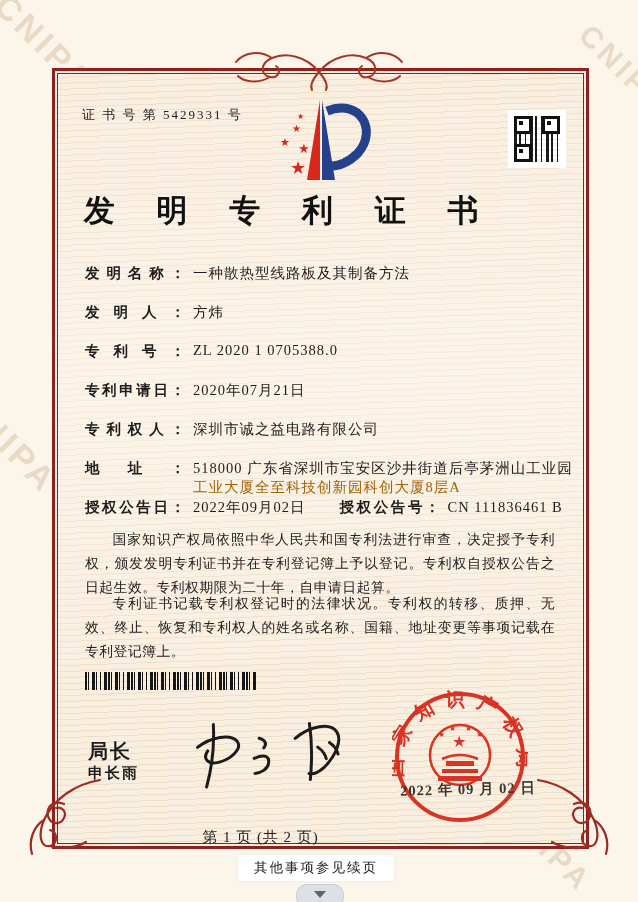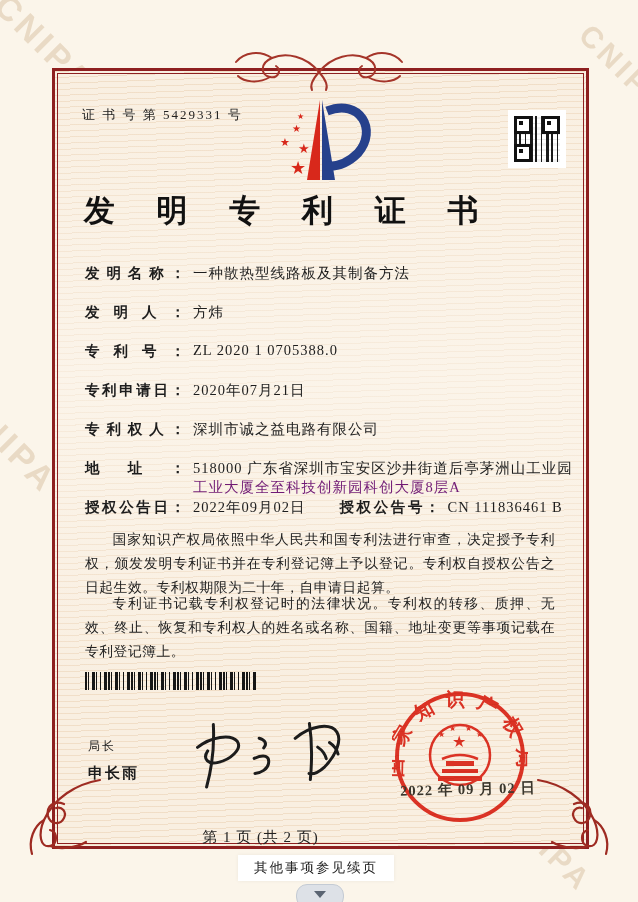--- a/index.html
+++ b/index.html
@@ -31,36 +31,36 @@
         repeating-linear-gradient(90deg,#1a1a1a 0 3px,rgba(255,255,255,0) 3px 5px,#1a1a1a 5px 7px,rgba(255,255,255,0) 7px 11px,#1a1a1a 11px 12px,rgba(255,255,255,0) 12px 16px),
         repeating-linear-gradient(0deg,#f2f2f2 0 3px,#fff 3px 6px,#e8e8e8 6px 7px,#fff 7px 11px,#efefef 11px 13px,#fff 13px 16px);}
   .finder{position:absolute;width:12px;height:12px;border:3px solid #111;background:#fff;}
   .finder::after{content:"";position:absolute;left:2px;top:2px;width:4px;height:4px;background:#111;}
   .f-tl{left:0;top:0;} .f-tr{right:0;top:0;} .f-bl{left:0;bottom:0;}
   
   .frow{position:absolute;left:85px;font-size:14.5px;color:#1d1d1d;white-space:nowrap;}
   .flabel{display:inline-block;width:100px;text-align:justify;text-align-last:justify;
           font-weight:bold;vertical-align:top;}
   .fval{margin-left:8px;letter-spacing:1px;}
-  .addr2{position:absolute;left:193px;top:478px;font-size:14.5px;color:#701a75;letter-spacing:1px;}
+  .addr2{position:absolute;left:193px;top:478px;font-size:14.5px;color:#a16207;letter-spacing:1px;}
   .pair2{margin-left:34px;}
   
   .para{position:absolute;left:85px;width:470px;font-size:13.8px;line-height:24px;
         color:#222;text-indent:2em;text-align:justify;letter-spacing:.5px;}
   
   .barcode{left:85px;top:672px;width:172px;height:18px;
     background:repeating-linear-gradient(90deg,
       #161616 0 2px, rgba(0,0,0,0) 2px 3px,
       #161616 3px 4px, rgba(0,0,0,0) 4px 7px,
       #161616 7px 10px, rgba(0,0,0,0) 10px 11px,
       #161616 11px 12px, rgba(0,0,0,0) 12px 15px,
       #161616 15px 16px, rgba(0,0,0,0) 16px 19px,
       #161616 19px 22px, rgba(0,0,0,0) 22px 23px);}
   
-  .role{left:88px;top:738px;font-size:12px;font-weight:normal;color:#1d1d1d;letter-spacing:2px;}
+  .role{left:88px;top:738px;font-size:20px;font-weight:bold;color:#1d1d1d;letter-spacing:2px;}
   .signer{left:88px;top:764px;font-size:15px;font-weight:bold;color:#1d1d1d;letter-spacing:2px;text-align:center;}
   
   .sealdate{left:388px;top:780px;width:160px;text-align:center;font-size:14.5px;
             font-weight:bold;color:#3a362c;letter-spacing:1px;transform:rotate(-1.5deg);}
   
   .pageno{left:0;top:828px;width:521px;text-align:center;font-size:15px;color:#222;letter-spacing:1px;}
   .note{left:0;top:855px;width:632px;text-align:center;}
   .note span{display:inline-block;background:#ffffff;padding:4px 16px;font-size:13.5px;
              color:#222;letter-spacing:2px;box-shadow:0 0 4px rgba(0,0,0,0.06);}
   .scrollbtn{left:296px;top:884px;width:46px;height:22px;background:#dde1e7;

